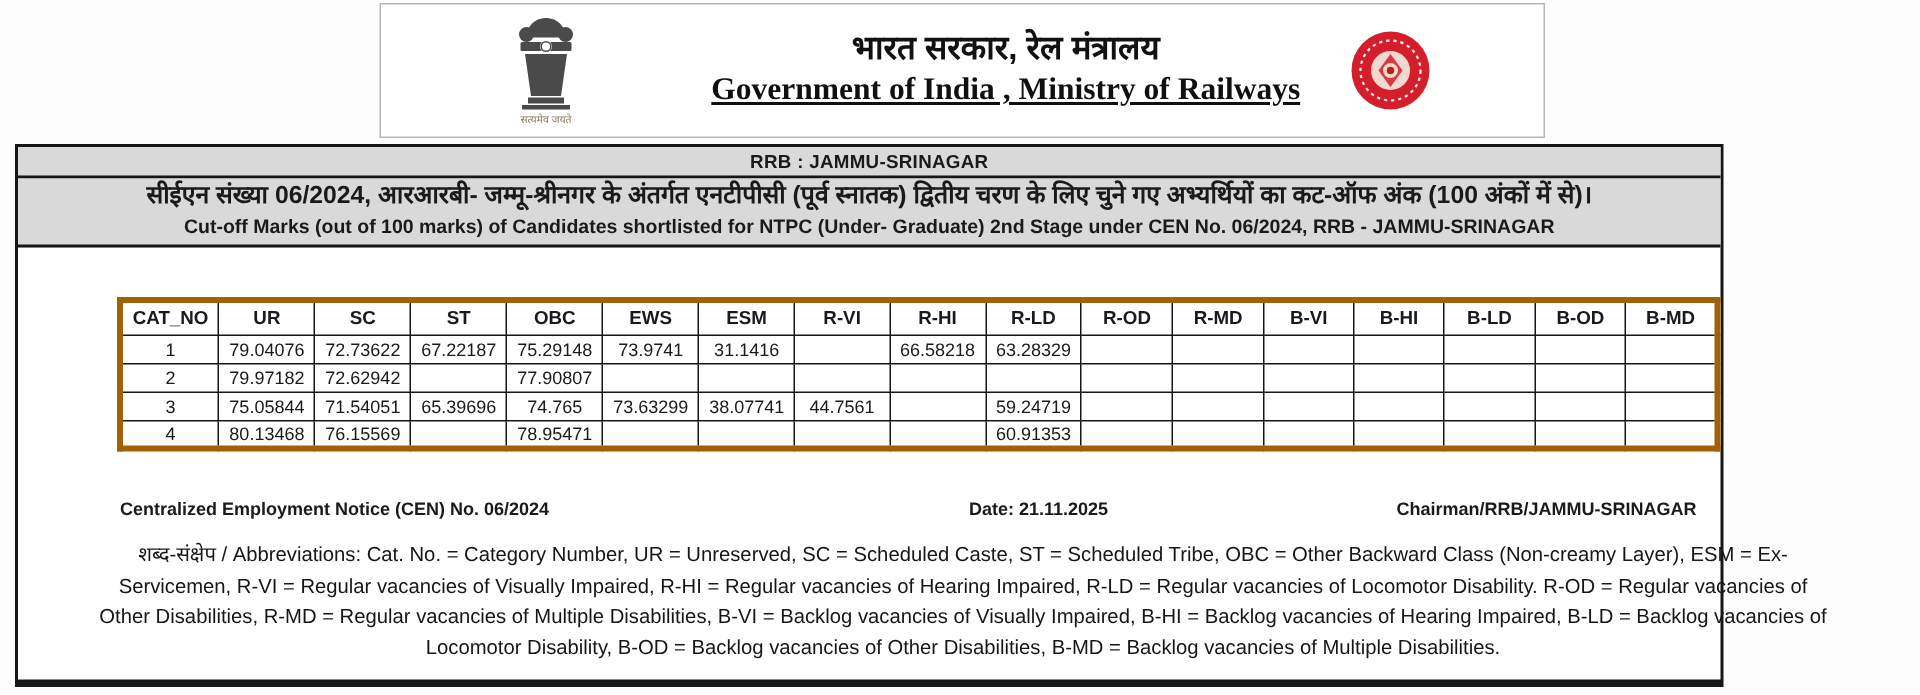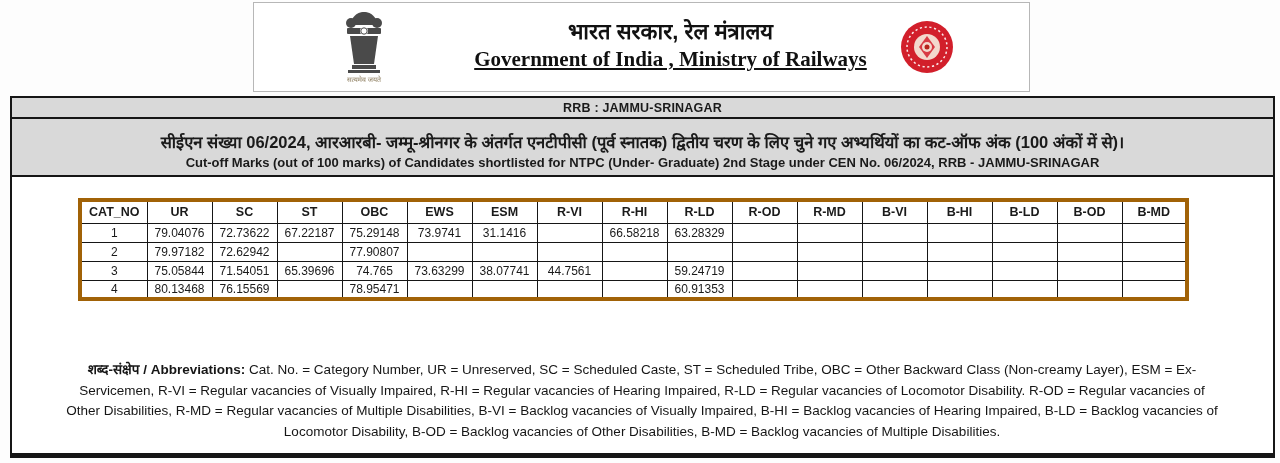--- a/index.html
+++ b/index.html
@@ -14,29 +14,29 @@
     background:#ffffff; border:1px solid #b7b7b7;
   }
   .emblem { position:absolute; left:84px; top:5px; width:52px; height:80px; }
   .gov-titles { position:absolute; left:168px; right:110px; top:16px; text-align:center; }
   .gov-title-hi { font-size:22px; font-weight:bold; line-height:26px; color:#111; }
   .gov-title-en { font-family:"Liberation Serif", serif; font-size:21px; font-weight:bold; line-height:28px; color:#14148a0a; color:#101010;text-decoration:underline; }
   .rail-logo { position:absolute; left:645px; top:16px; width:56px; height:56px; }
 
   
   .main-box {
-    position:absolute; left:10px; top:96px; width:1265px; height:362px;
+    position:absolute; left:10px; top:96px; width:1139px; height:362px;
     background:#ffffff; border:2px solid #161616; border-bottom:5px solid #161616;
   }
   .rrb-bar {
     height:21px; line-height:21px; text-align:center; font-size:12.5px; font-weight:bold;
     background:#d9d9d9; border-bottom:2px solid #161616; letter-spacing:0.2px;
   }
   .notice-block {
-    background:#d9d9d9; border-bottom:2px solid #161616; text-align:center; padding:12px 8px 4px;
+    background:#d9d9d9; border-bottom:2px solid #161616; text-align:center; padding:0 8px 4px;
   }
   .notice-hi { font-size:16.5px; font-weight:bold; line-height:23px; }
   .notice-en { font-size:13px; font-weight:bold; line-height:17px; }
 
   
   .cutoff-table {
     position:absolute; left:66px; top:100px; border-collapse:collapse;
     font-size:12px; background:#fff; border:4px solid #a16207;
   }
   .cutoff-table th {
@@ -52,21 +52,21 @@
   .doc-footer { position:absolute; left:0; right:0; top:234px; height:16px; font-size:12px; font-weight:bold; }
   .cen-no   { position:absolute; left:68px; }
   .doc-date { position:absolute; left:634px; }
   .signatory{ position:absolute; right:16px; }
 
   
   .abbr {
     position:absolute; left:54px; top:262px; width:1152px; text-align:center;
     font-size:13.5px; line-height:20.5px; color:#161616;
   }
-  .abbr b { font-weight:bold; }
+  .abbr b { font-weight:normal; }
 </style>
 </head>
 <body>
 
 <div class="page">
 
   <div class="gov-header">
     <svg class="emblem" viewBox="0 0 52 80">
       <g fill="#4a4a4a">
         <circle cx="26" cy="8" r="4"></circle>
@@ -199,19 +199,24 @@
             <td></td>
             <td></td>
             <td></td>
             <td></td>
             <td></td>
             <td></td>
           </tr>
         </tbody>
     </table>
 
+    <div class="doc-footer">
+      <span class="cen-no">Centralized Employment Notice (CEN) No. 06/2024</span>
+      <span class="doc-date">Date: 21.11.2025</span>
+      <span class="signatory">Chairman/RRB/JAMMU-SRINAGAR</span>
+    </div>
 
     <div class="abbr">
       <b>शब्द-संक्षेप / Abbreviations:</b><span> Cat. No. = Category Number, UR = Unreserved, SC = Scheduled Caste, ST = Scheduled Tribe, OBC = Other Backward Class (Non-creamy Layer), ESM = Ex-Servicemen, R-VI = Regular vacancies of Visually Impaired, R-HI = Regular vacancies of Hearing Impaired, R-LD = Regular vacancies of Locomotor Disability. R-OD = Regular vacancies of Other Disabilities, R-MD = Regular vacancies of Multiple Disabilities, B-VI = Backlog vacancies of Visually Impaired, B-HI = Backlog vacancies of Hearing Impaired, B-LD = Backlog vacancies of Locomotor Disability, B-OD = Backlog vacancies of Other Disabilities, B-MD = Backlog vacancies of Multiple Disabilities.</span>
     </div>
   </div>
 
 </div>
 
 </body></html>

